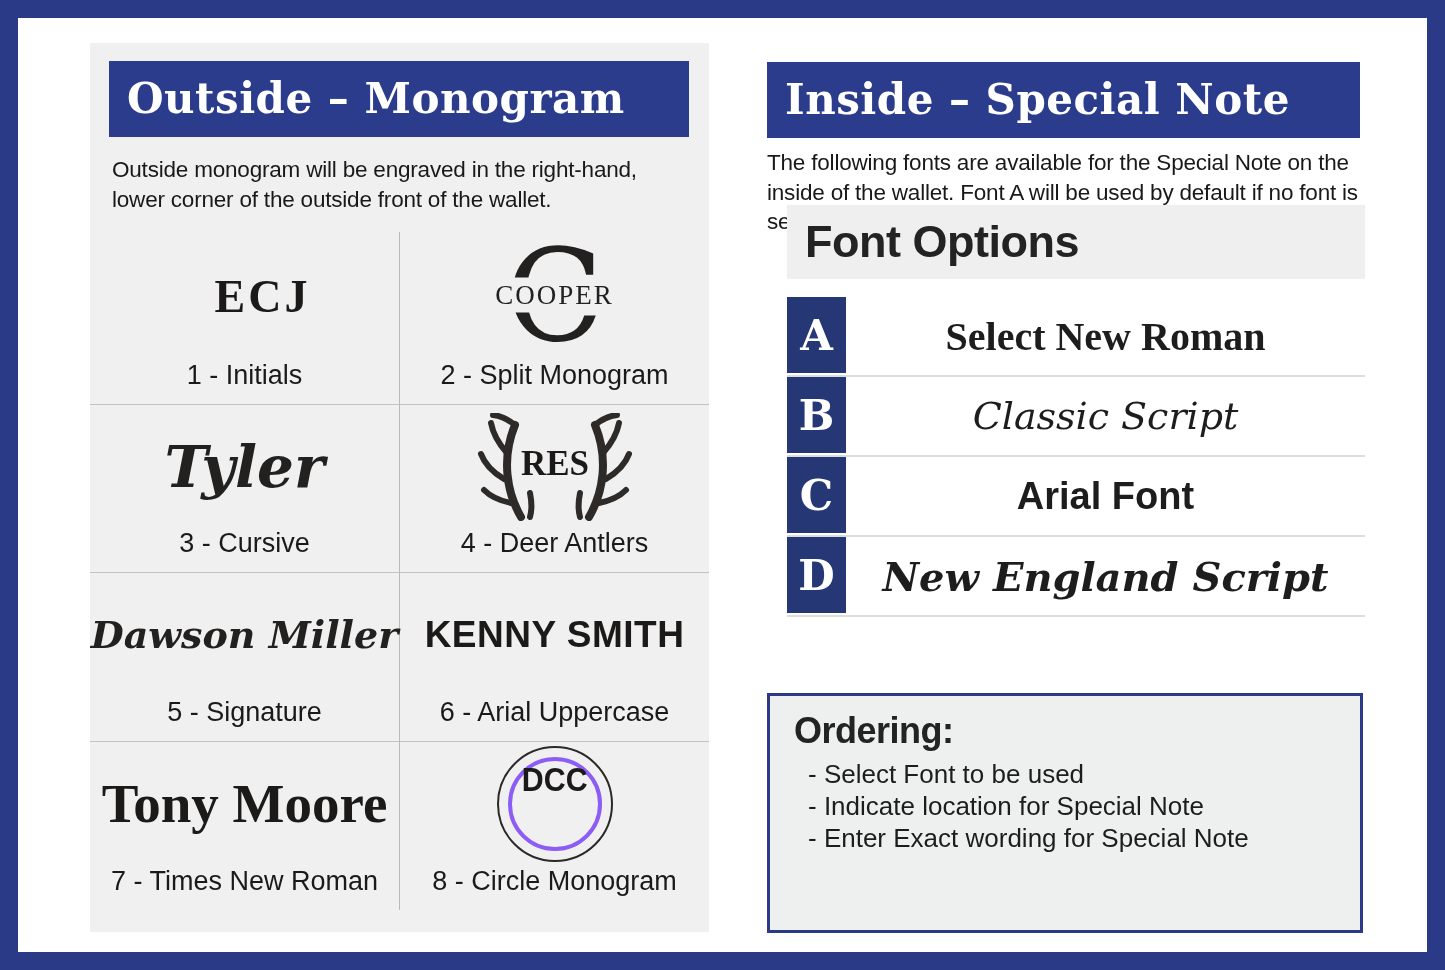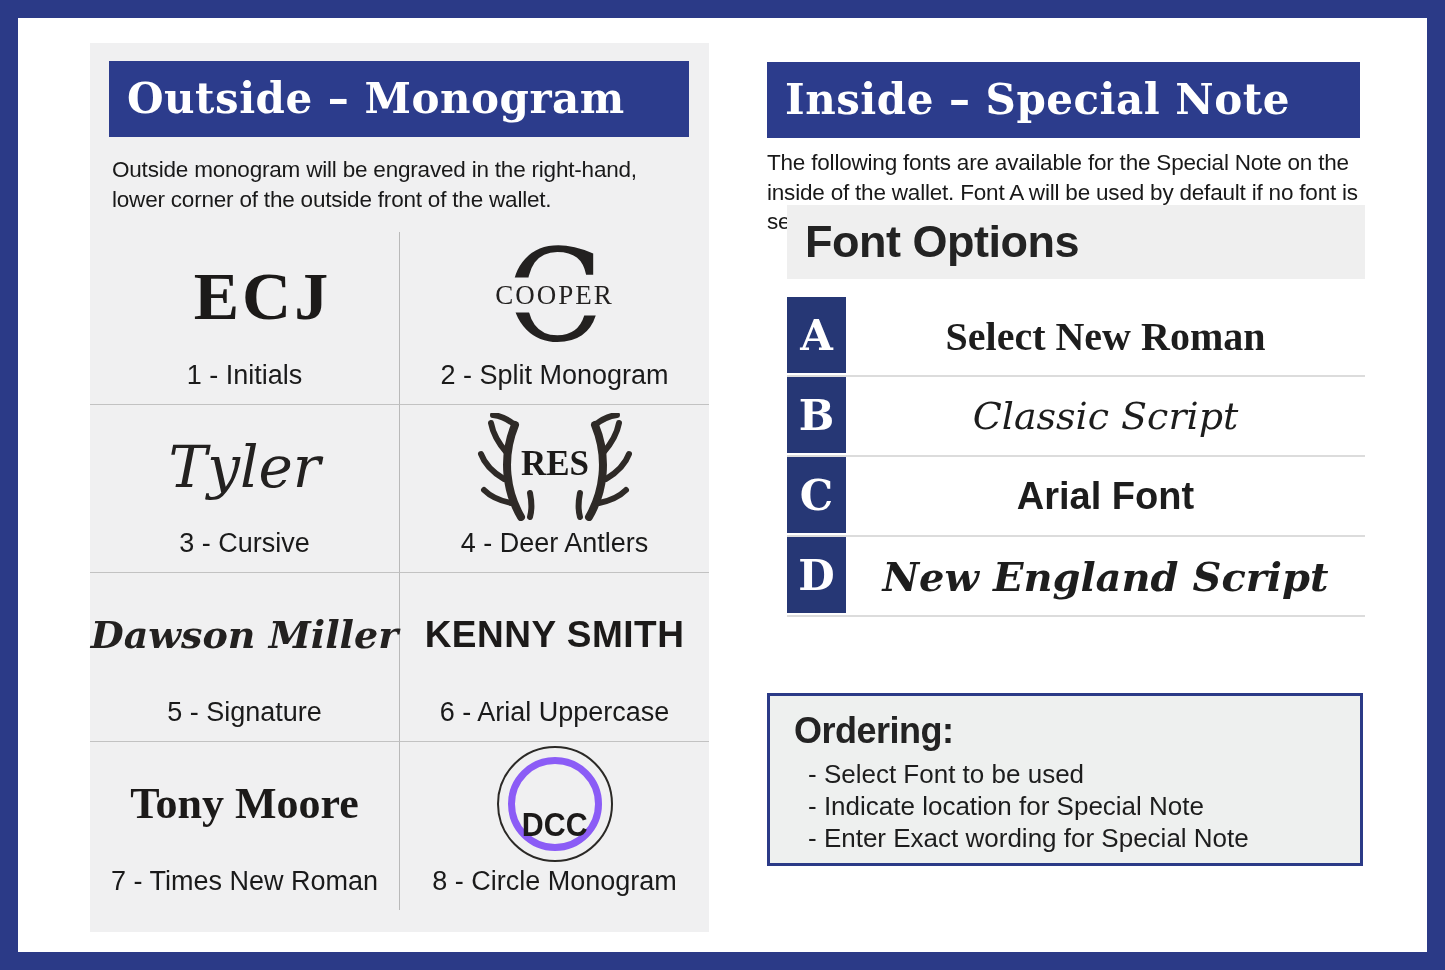--- a/index.html
+++ b/index.html
@@ -28,40 +28,40 @@
   }
   .cell{
     position:relative;display:flex;flex-direction:column;align-items:center;
     box-sizing:border-box;padding-bottom:14px;
   }
   .cell.col1{border-right:1px solid #b9b9b9;}
   .cell.rowline{border-bottom:1px solid #c2c2c2;}
   .art{flex:1;display:flex;align-items:center;justify-content:center;width:100%;}
   .cap{font-size:27px;color:#1a1a1a;line-height:30px;}
 
-  .m-initials{font-family:"Liberation Serif",serif;font-weight:bold;font-size:68px;letter-spacing:3px;color:#1c1a19;margin-left:36px;}
+  .m-initials{font-family:"Liberation Serif",serif;font-weight:bold;font-size:46px;letter-spacing:3px;color:#1c1a19;margin-left:36px;}
   .m-splitwrap{position:relative;display:flex;align-items:center;justify-content:center;}
   .m-bigc{font-family:"DejaVu Serif",serif;font-size:128px;line-height:1;color:#232120;}
   .m-word{
     position:absolute;left:50%;top:49%;transform:translate(-50%,-50%);
     font-family:"Liberation Serif",serif;font-size:27px;letter-spacing:2px;
     background:#f0f0f1;padding:2px 5px;color:#232120;white-space:nowrap;
   }
-  .m-script-lg{font-family:"DejaVu Serif",serif;font-style:italic;font-weight:normal;font-size:58px;color:#232120;}
+  .m-script-lg{font-family:"DejaVu Serif",serif;font-style:italic;font-weight:bold;font-size:58px;color:#232120;}
   .m-script-md{font-family:"DejaVu Serif",serif;font-style:italic;font-weight:bold;font-size:38px;color:#232120;white-space:nowrap;}
   .m-arial{font-family:"Liberation Sans",sans-serif;font-weight:bold;font-size:37px;letter-spacing:.5px;color:#1c1a19;white-space:nowrap;}
-  .m-times{font-family:"Liberation Serif",serif;font-weight:bold;font-size:44px;color:#1c1a19;white-space:nowrap;}
+  .m-times{font-family:"Liberation Serif",serif;font-weight:bold;font-size:55px;color:#1c1a19;white-space:nowrap;}
   .antler-svg text{font-family:"Liberation Serif",serif;font-weight:bold;font-size:35px;fill:#1c1a19;}
   .circle-outer{
     width:112px;height:112px;border:2px solid #2b2926;border-radius:50%;
     display:flex;align-items:center;justify-content:center;
   }
   .circle-inner{
-    width:94px;height:94px;border:7px solid #8b5cf6;border-radius:50%;
-    display:flex;align-items:flex-end;justify-content:center;box-sizing:border-box;
+    width:94px;height:94px;border:4px solid #8b5cf6;border-radius:50%;
+    display:flex;align-items:flex-start;justify-content:center;box-sizing:border-box;
   }
   .m-dcc{font-family:"Liberation Sans",sans-serif;font-weight:bold;font-size:33px;letter-spacing:0;transform:scaleX(.92);color:#1c1a19;}
 
   
   .right-bar{position:absolute;left:767px;top:62px;width:593px;}
   .right-desc{
     position:absolute;left:767px;top:148px;width:606px;
     font-size:22.5px;line-height:1.32;letter-spacing:-0.2px;color:#191919;
   }
   .banner{
@@ -75,21 +75,21 @@
     width:59px;background:#263775;color:#fff;display:flex;align-items:center;justify-content:center;
     font-family:"DejaVu Serif",serif;font-weight:bold;font-size:42px;margin-bottom:2px;
   }
   .fname{flex:1;display:flex;align-items:center;justify-content:center;color:#1d1d1d;}
   .fname.f-times{font-family:"Liberation Serif",serif;font-weight:bold;font-size:40px;}
   .fname.f-classic{font-family:"DejaVu Serif",serif;font-style:italic;font-size:38px;}
   .fname.f-arial{font-family:"Liberation Sans",sans-serif;font-weight:bold;font-size:38px;}
   .fname.f-newengland{font-family:"DejaVu Serif",serif;font-style:italic;font-weight:bold;font-size:40px;}
 
   .ordering{
-    position:absolute;left:767px;top:693px;width:596px;height:173px;box-sizing:border-box;
+    position:absolute;left:767px;top:693px;width:596px;height:240px;box-sizing:border-box;
     background:#eef0ef;border:3px solid #2b3a87;padding:14px 24px;
   }
   .ordering-title{font-weight:bold;font-size:36px;color:#232323;margin-bottom:6px;letter-spacing:-0.5px;}
   .ordering-item{font-size:26px;line-height:32px;color:#1d1d1d;margin-left:14px;}
 </style>
 </head>
 <body>
 
 <div class="frame"></div>
 

